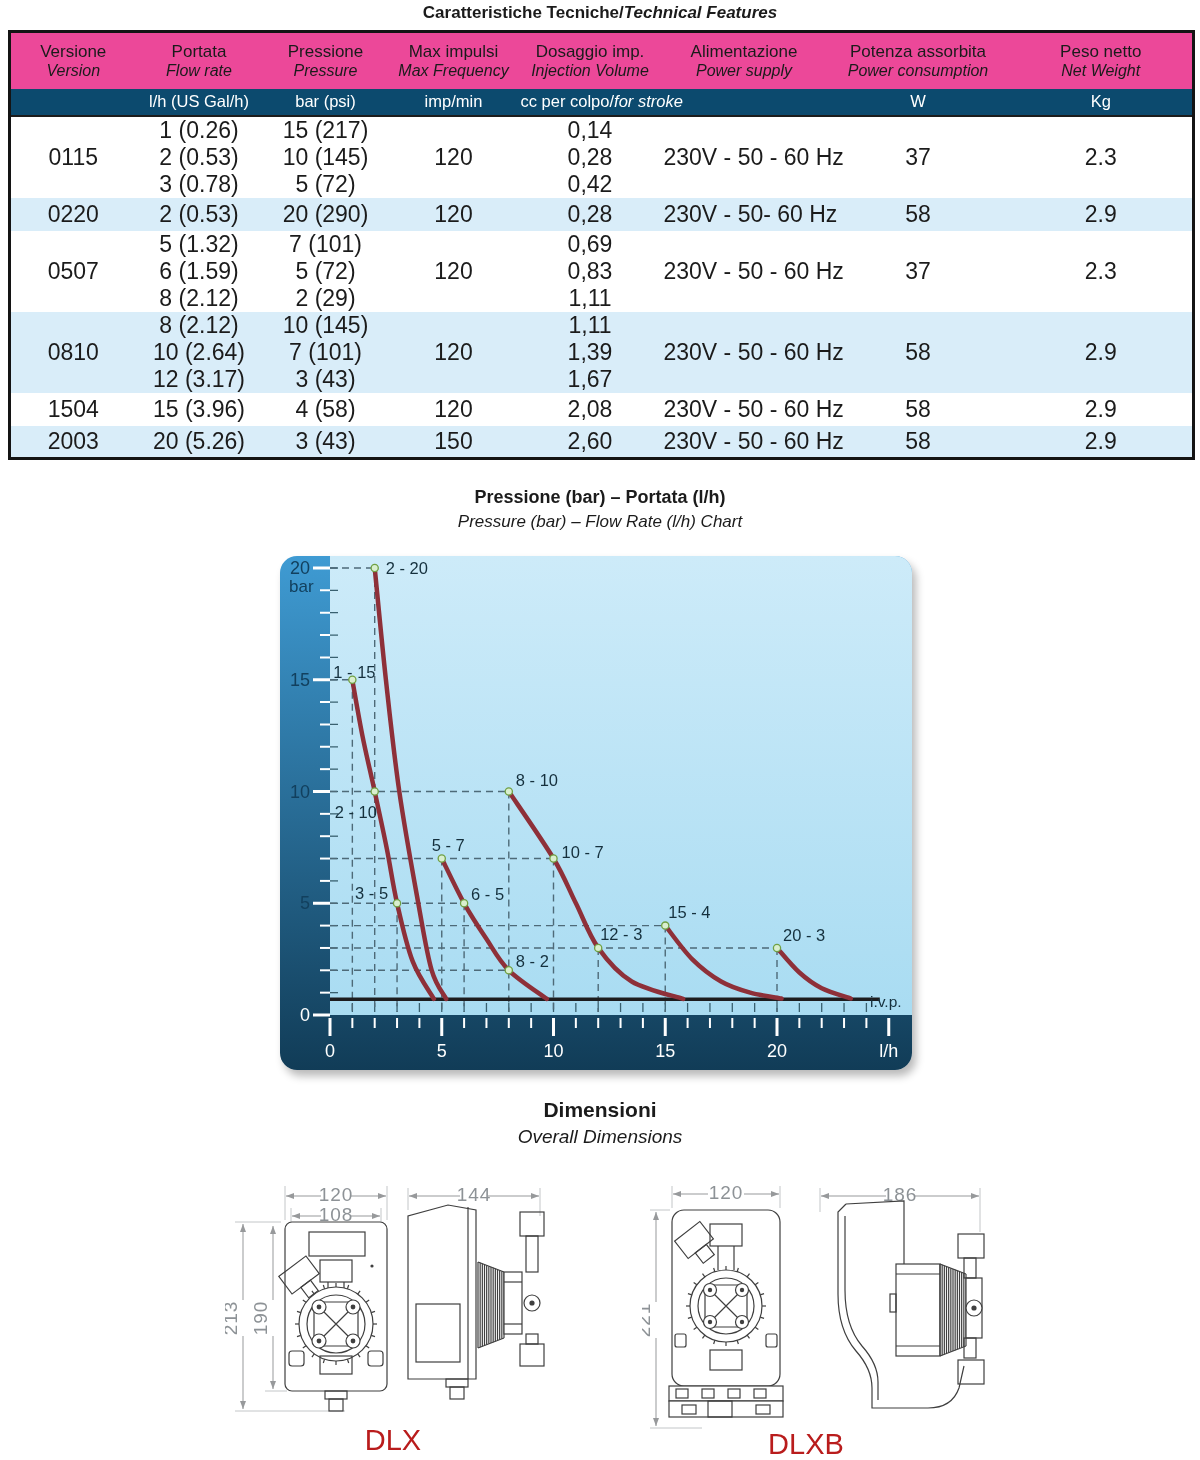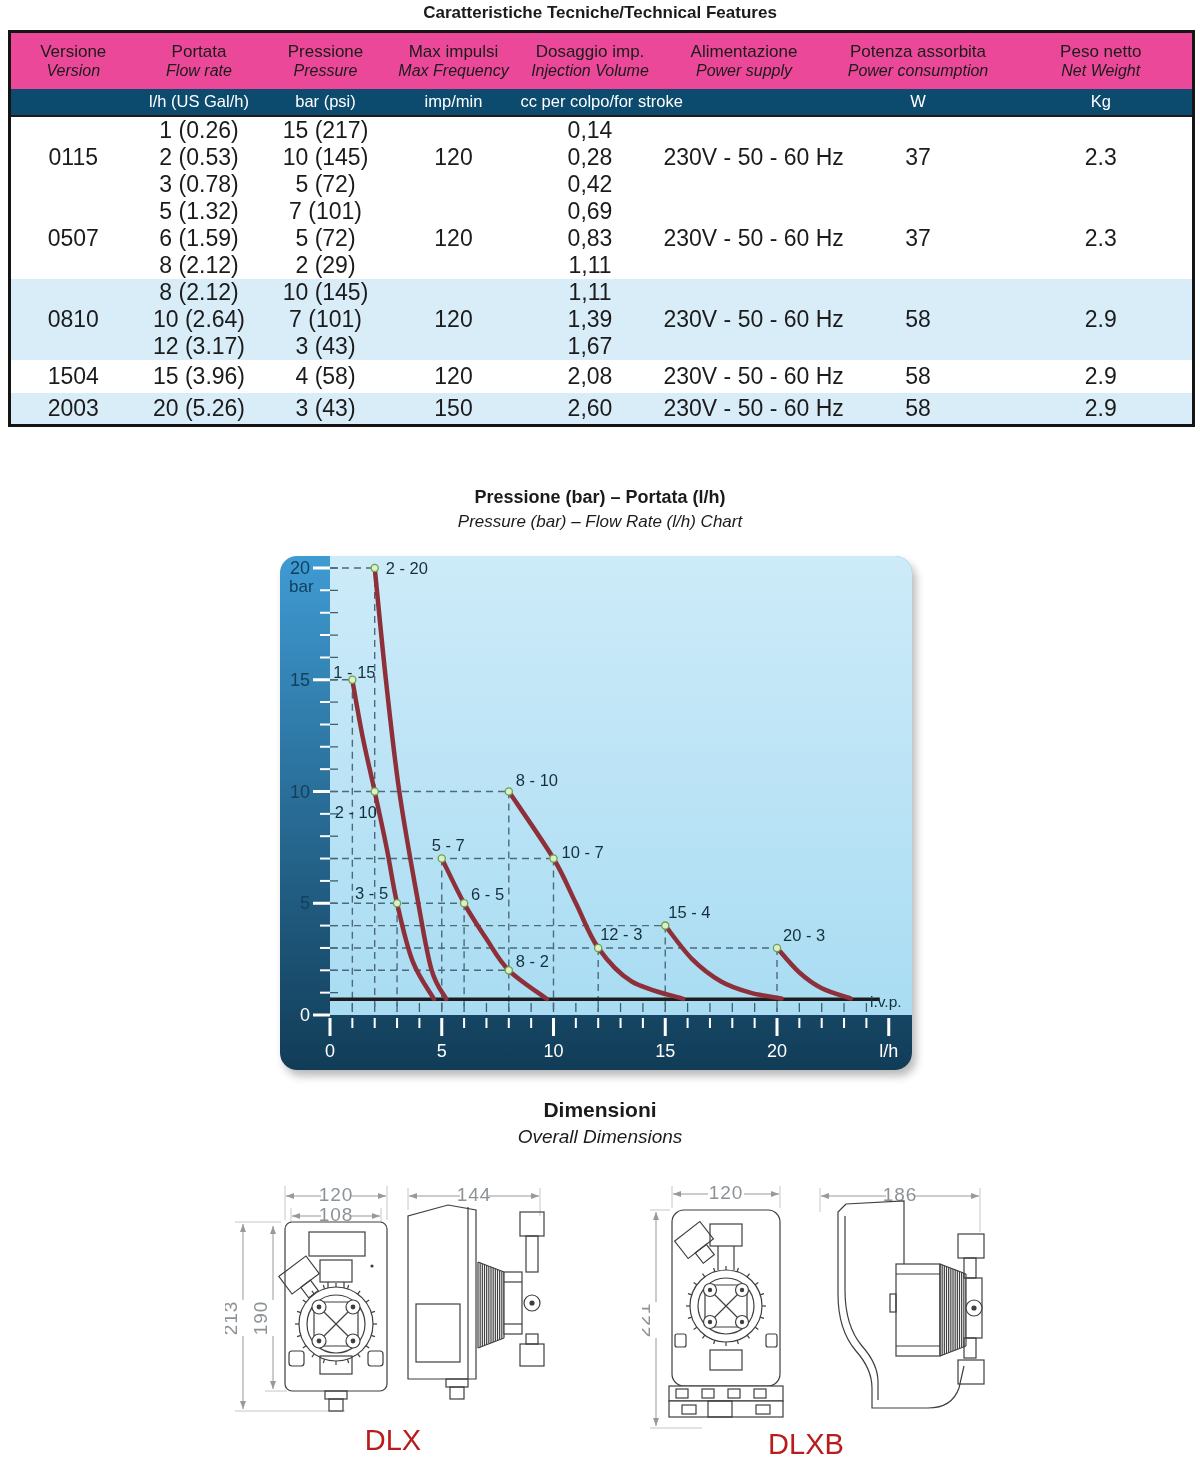--- a/index.html
+++ b/index.html
@@ -2,32 +2,32 @@
 <html><head>
 <meta charset="utf-8">
 <style>
   html,body{margin:0;padding:0;}
   body{width:1200px;height:1460px;position:relative;background:#fff;
        font-family:"Liberation Sans",sans-serif;color:#1b1b1b;overflow:hidden;}
 
   
   .doc-title{position:absolute;top:3px;left:0;width:100%;text-align:center;font-size:17px;}
   .doc-title .it{font-weight:700;}
-  .doc-title .en{font-weight:600;}
+  .doc-title .en{font-weight:600;font-style:italic;}
 
   
   .spec-table{position:absolute;left:8px;top:30px;width:1184px;border-collapse:collapse;
               border:3px solid #141414;table-layout:fixed;}
   .spec-table th,.spec-table td{text-align:center;vertical-align:middle;padding:0 2px;font-weight:400;}
   .hdr-row{background:#ec4899;height:57px;}
   .h-it{font-size:17px;color:#1b1b1b;}
   .h-en{font-size:16px;font-style:italic;color:#1b1b1b;}
   .unit-row{background:#0c4a6e;height:27px;border-bottom:2px solid #1c1c1c;}
   .unit-row th{color:#fff;font-size:16.5px;white-space:nowrap;overflow:visible;}
-  .unit-row .uit{}
+  .unit-row .uit{font-style:italic;}
   tbody td{font-size:23px;}
   tbody tr.alt{background:#d9edf9;}
   .cl{height:27px;line-height:27px;white-space:nowrap;}
 
   
   .chart-title{position:absolute;left:0;width:100%;text-align:center;}
   .ct-it{top:487px;font-size:18px;font-weight:700;}
   .ct-en{top:512px;font-size:17px;font-style:italic;}
   .chart-card{position:absolute;left:280px;top:556px;width:632px;height:514px;border-radius:17px;
               box-shadow:4px 6px 8px rgba(0,0,0,0.28);}
@@ -134,20 +134,46 @@
           <div class="cl">0,42</div>
         </td>
         <td>
           <div class="cl">230V - 50 - 60 Hz</div>
         </td>
         <td>
           <div class="cl">37</div>
         </td>
         <td>
           <div class="cl">2.3</div>
+        </td>
+      </tr>
+      <tr class="alt" style="height: 33px;">
+        <td>
+          <div class="cl">0220</div>
+        </td>
+        <td>
+          <div class="cl">2 (0.53)</div>
+        </td>
+        <td>
+          <div class="cl">20 (290)</div>
+        </td>
+        <td>
+          <div class="cl">120</div>
+        </td>
+        <td>
+          <div class="cl">0,28</div>
+        </td>
+        <td>
+          <div class="cl">230V - 50- 60 Hz</div>
+        </td>
+        <td>
+          <div class="cl">58</div>
+        </td>
+        <td>
+          <div class="cl">2.9</div>
         </td>
       </tr>
       <tr style="height: 81px;">
         <td>
           <div class="cl">0507</div>
         </td>
         <td>
           <div class="cl">5 (1.32)</div>
           <div class="cl">6 (1.59)</div>
           <div class="cl">8 (2.12)</div>

